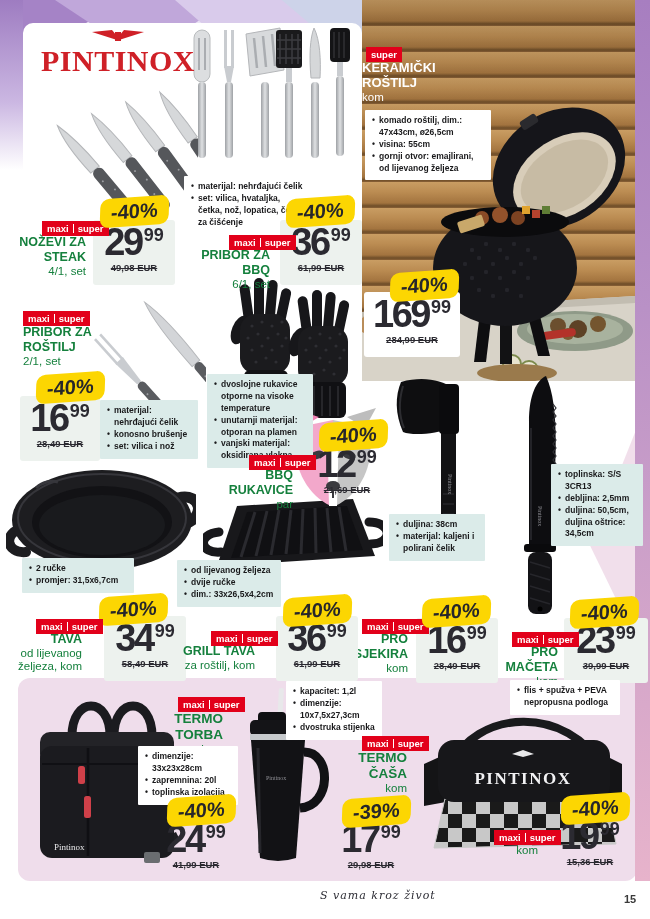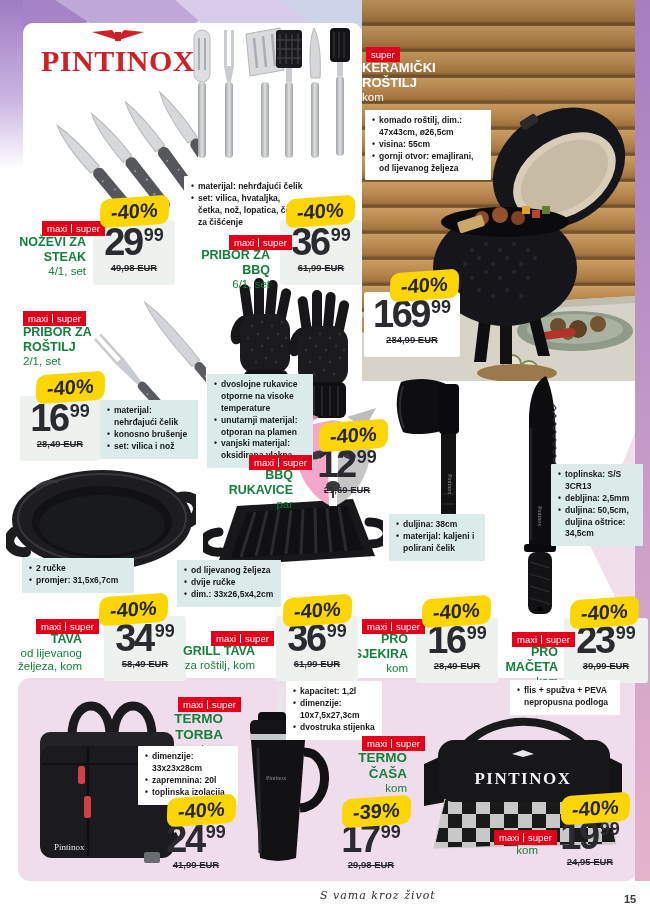--- a/index.html
+++ b/index.html
@@ -1,21 +1,21 @@
 <!DOCTYPE html>
 <html><head>
 <meta charset="utf-8">
 <style>
   html,body{margin:0;padding:0;background:#fff}
   .page{position:relative;width:650px;height:919px;background:#fff;overflow:hidden;
         font-family:"Liberation Sans",sans-serif;-webkit-font-smoothing:antialiased}
   .group{position:static}
   
   .ms{position:absolute;display:flex;align-items:center;background:#e2001a;color:#fff;
-      font-weight:normal;font-size:9.5px;line-height:1;padding:2.5px 5px;gap:4px;z-index:6}
+      font-weight:bold;font-size:9.5px;line-height:1;padding:2.5px 5px;gap:4px;z-index:6}
   .ms .sep{width:1px;height:9px;background:#fff}
   
   .disc{position:absolute;background:#fcd602;color:#26262b;font-weight:bold;font-size:20px;
         line-height:1;padding:4px 11px 5px;border-radius:9px;transform:rotate(-4deg) skewX(-6deg);z-index:6}
   
   .pricebox{position:absolute;background:#edf2ee;border-radius:3px;text-align:center;
             padding:4px 4px 12px;z-index:5}
   .pricebox.white{background:#fff}
   .pricebox.nobg{background:transparent}
   .big{font-weight:bold;font-size:38px;line-height:.95;color:#2b2a31;letter-spacing:-2.5px;display:inline-block}
@@ -624,21 +624,21 @@
       <span>maxi</span>
         <span class="sep"></span>
         <span>super</span>
     </span>
     <div class="pname ra" style="left:430px;top:844px;width:108px;font-size:13.5px">
       <span class="unit">kom</span>
     </div>
     <span class="disc" style="left:561px;top:794px">-40%</span>
     <div class="pricebox nobg" style="left:550px;top:814px;width:72px">
       <span class="big">19</span><span class="cents">99</span>
-      <div class="old">24,95 EUR</div>
+      <div class="old">15,36 EUR</div>
     </div>
   </div>
 
   <div class="footer">
     <div class="tagline">S vama kroz život</div>
     <div class="pageno">15</div>
   </div>
 
 </div>
 

